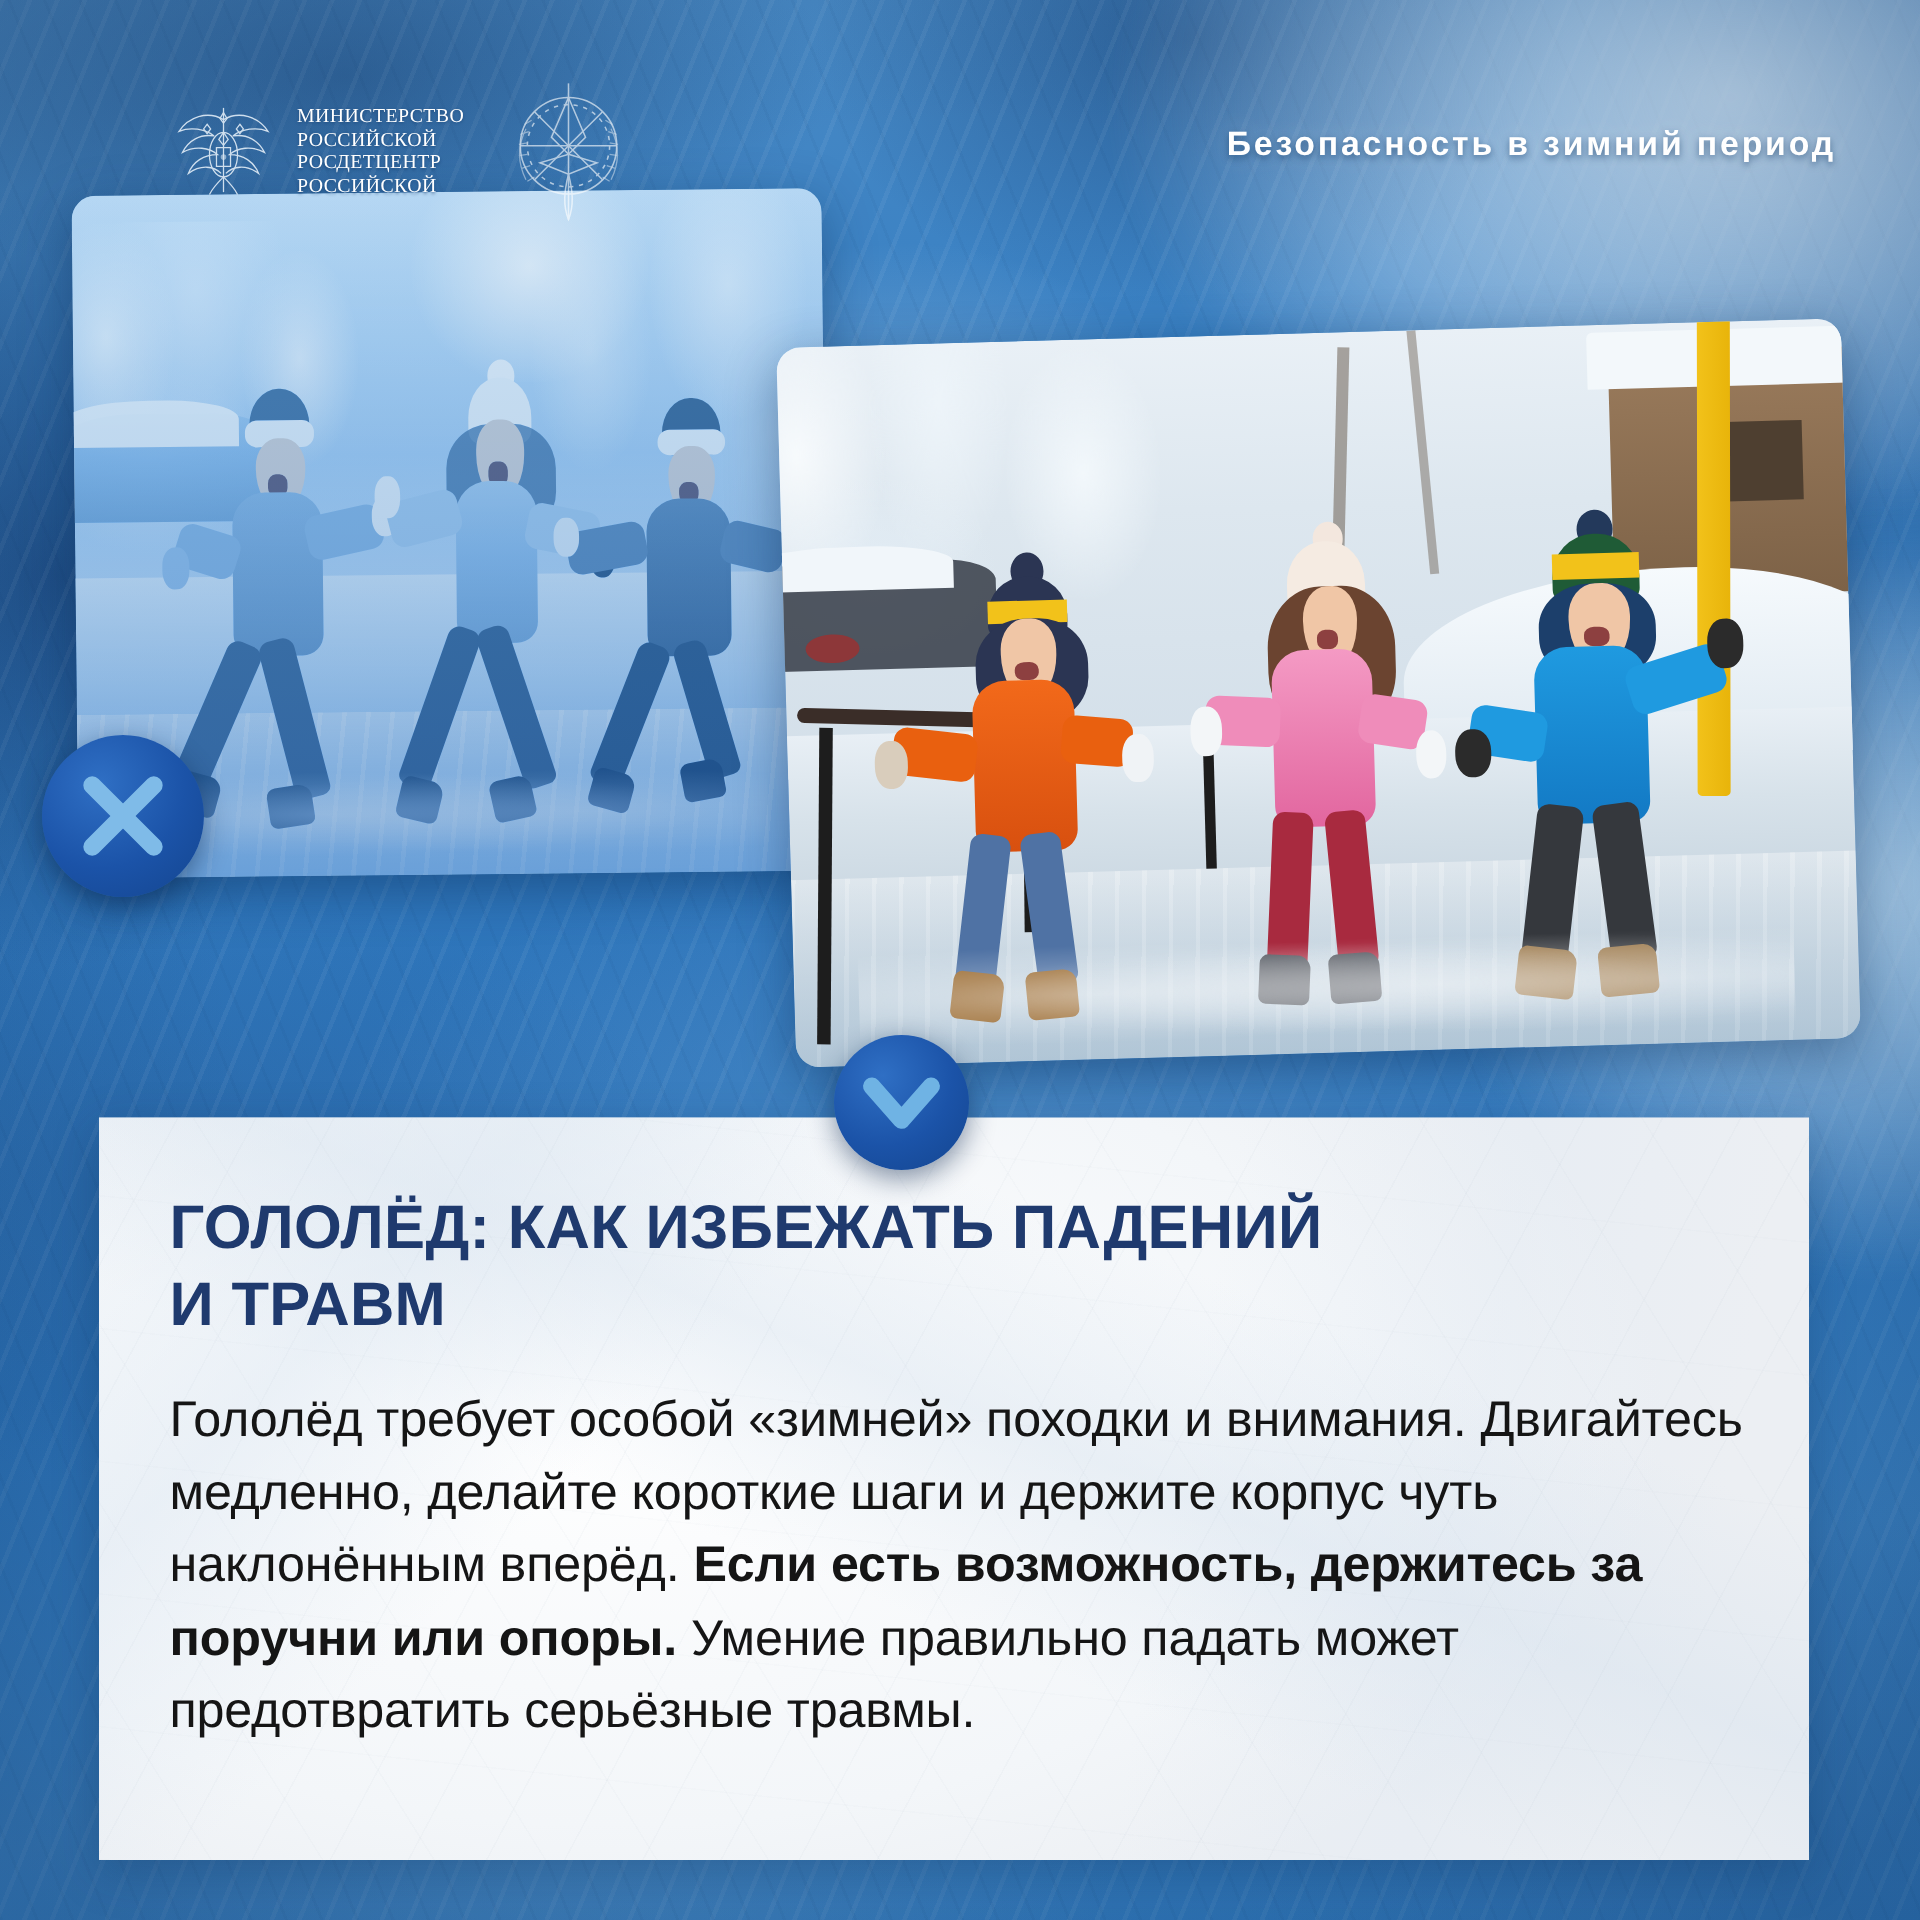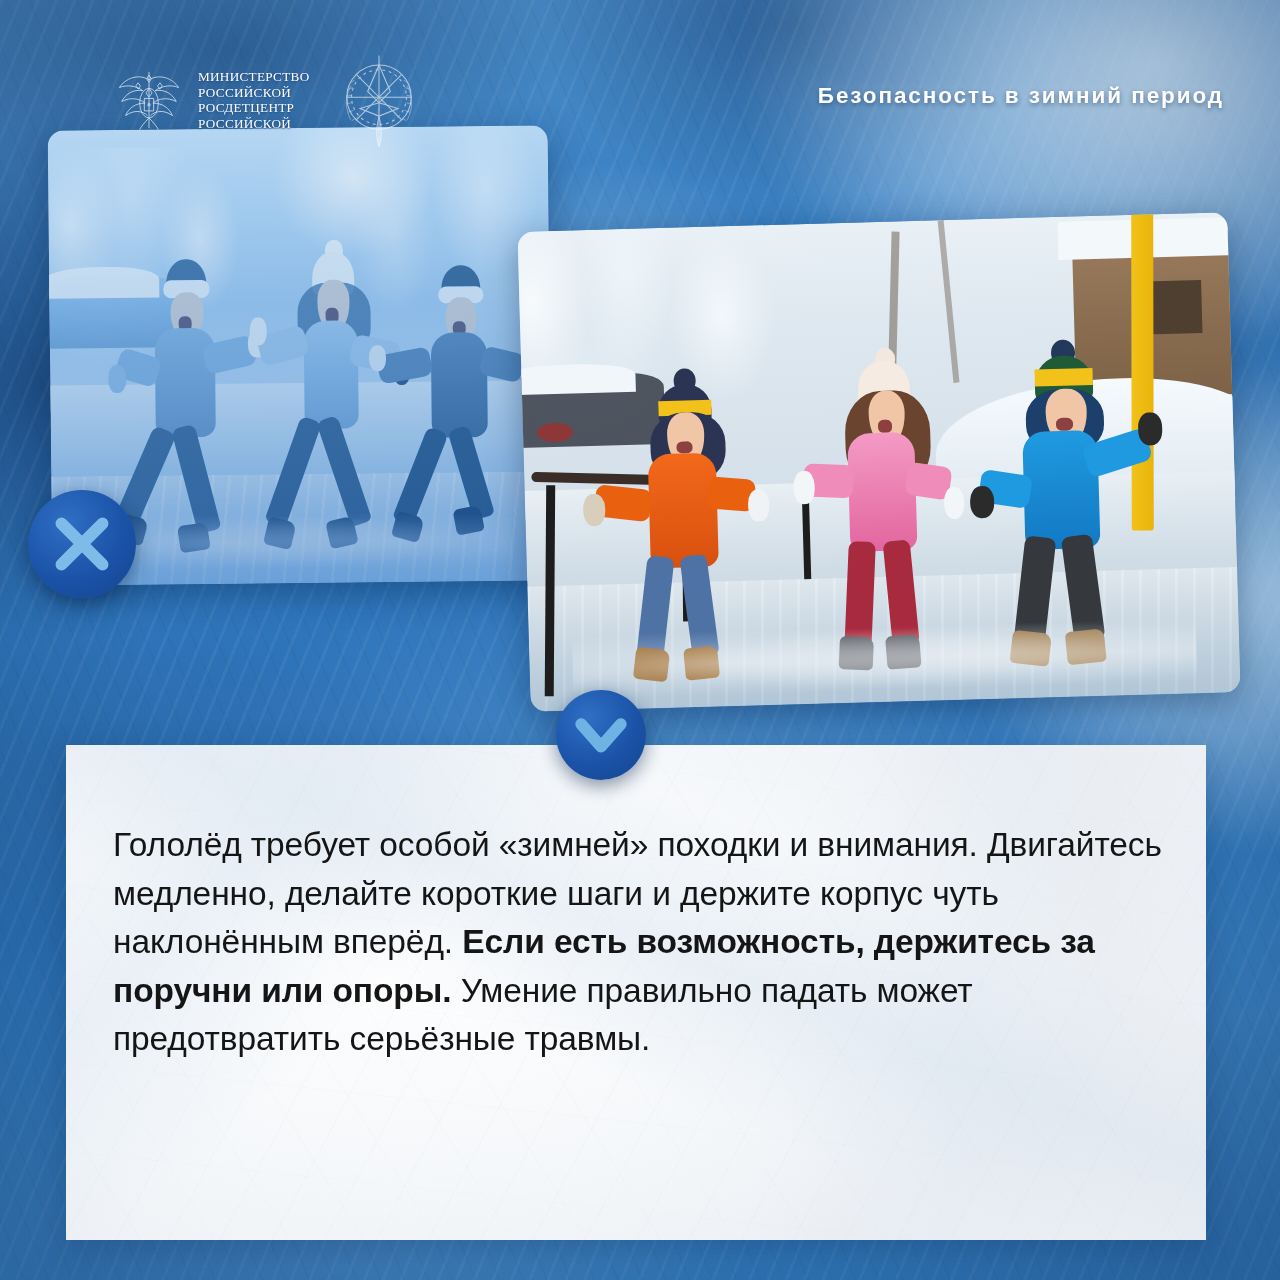--- a/index.html
+++ b/index.html
@@ -476,17 +476,19 @@
 
   <div class="badge" id="badge-check">
     <svg viewBox="0 0 100 100">
       <polyline points="28,38 50,63 72,38" fill="none" stroke="#6fb3e4" stroke-width="13" stroke-linecap="round" stroke-linejoin="round"></polyline>
     </svg>
   </div>
 
   <div id="text-card">
     <div class="creases"></div>
     <div class="card-inner">
+      <div class="card-title">ГОЛОЛЁД: КАК ИЗБЕЖАТЬ ПАДЕНИЙ
+И ТРАВМ</div>
       <div class="card-body"><span>Гололёд требует особой «зимней» походки и внимания. Двигайтесь медленно, делайте короткие шаги и держите корпус чуть наклонённым вперёд. </span><b>Если есть возможность, держитесь за поручни или опоры.</b><span> Умение правильно падать может предотвратить серьёзные травмы.</span></div>
     </div>
   </div>
 
 </div>
 
 </body></html>

